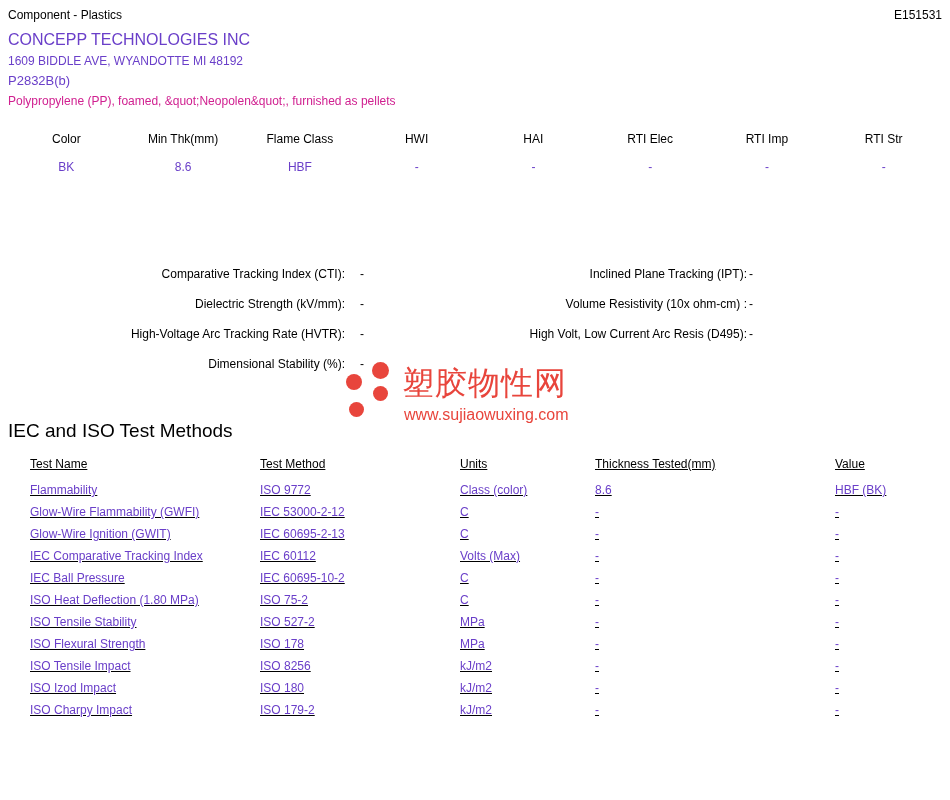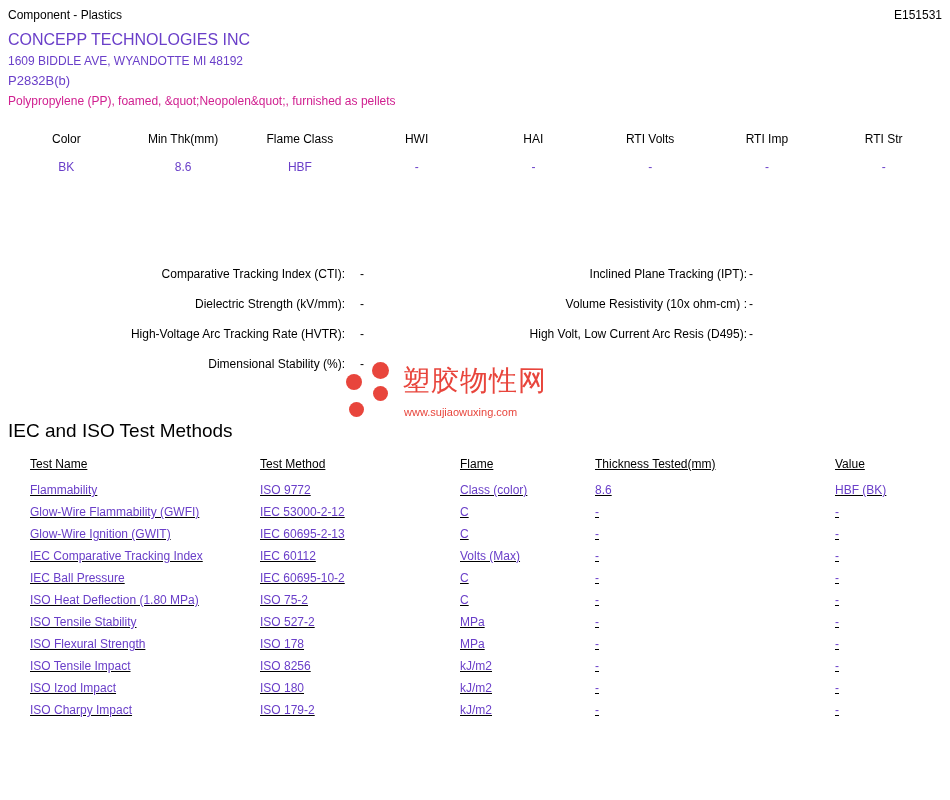--- a/index.html
+++ b/index.html
@@ -138,30 +138,30 @@
     background: #e8453c;
   }
   .wm-d1 { width: 17px; height: 17px; left: 32px; top: 0px; }
   .wm-d2 { width: 16px; height: 16px; left: 6px; top: 12px; }
   .wm-d3 { width: 15px; height: 15px; left: 33px; top: 24px; }
   .wm-d4 { width: 15px; height: 15px; left: 9px; top: 40px; }
   .wm-cn {
     position: absolute;
     left: 62px;
     top: 0px;
-    font-size: 28px;
+    font-size: 32px;
     color: #e8453c;
     font-family: "DejaVu Sans", sans-serif;
     letter-spacing: 1px;
   }
   .wm-url {
     position: absolute;
     left: 64px;
     top: 44px;
-    font-size: 11px;
+    font-size: 16px;
     color: #e8453c;
   }
 
   .section-title {
     position: absolute;
     left: 8px;
     top: 420px;
     font-size: 19px;
     color: #000;
   }
@@ -211,21 +211,21 @@
   <div class="material-desc">Polypropylene (PP), foamed, &amp;quot;Neopolen&amp;quot;, furnished as pellets</div>
 
   <table class="prop-table">
     <thead>
       <tr>
         <th>Color</th>
         <th>Min Thk(mm)</th>
         <th>Flame Class</th>
         <th>HWI</th>
         <th>HAI</th>
-        <th>RTI Volts</th>
+        <th>RTI Elec</th>
         <th>RTI Imp</th>
         <th>RTI Str</th>
       </tr>
     </thead>
     <tbody>
       <tr>
         <td>BK</td>
         <td>8.6</td>
         <td>HBF</td>
         <td>-</td>
@@ -273,21 +273,21 @@
     <div class="wm-url">www.sujiaowuxing.com</div>
   </div>
 
   <div class="section-title">IEC and ISO Test Methods</div>
 
   <table class="test-table">
     <thead>
       <tr>
         <th class="c1">Test Name</th>
         <th class="c2">Test Method</th>
-        <th class="c3">Flame</th>
+        <th class="c3">Units</th>
         <th class="c4">Thickness Tested(mm)</th>
         <th class="c5">Value</th>
       </tr>
     </thead>
     <tbody>
       <tr>
         <td>Flammability</td>
         <td>ISO 9772</td>
         <td>Class (color)</td>
         <td>8.6</td>

